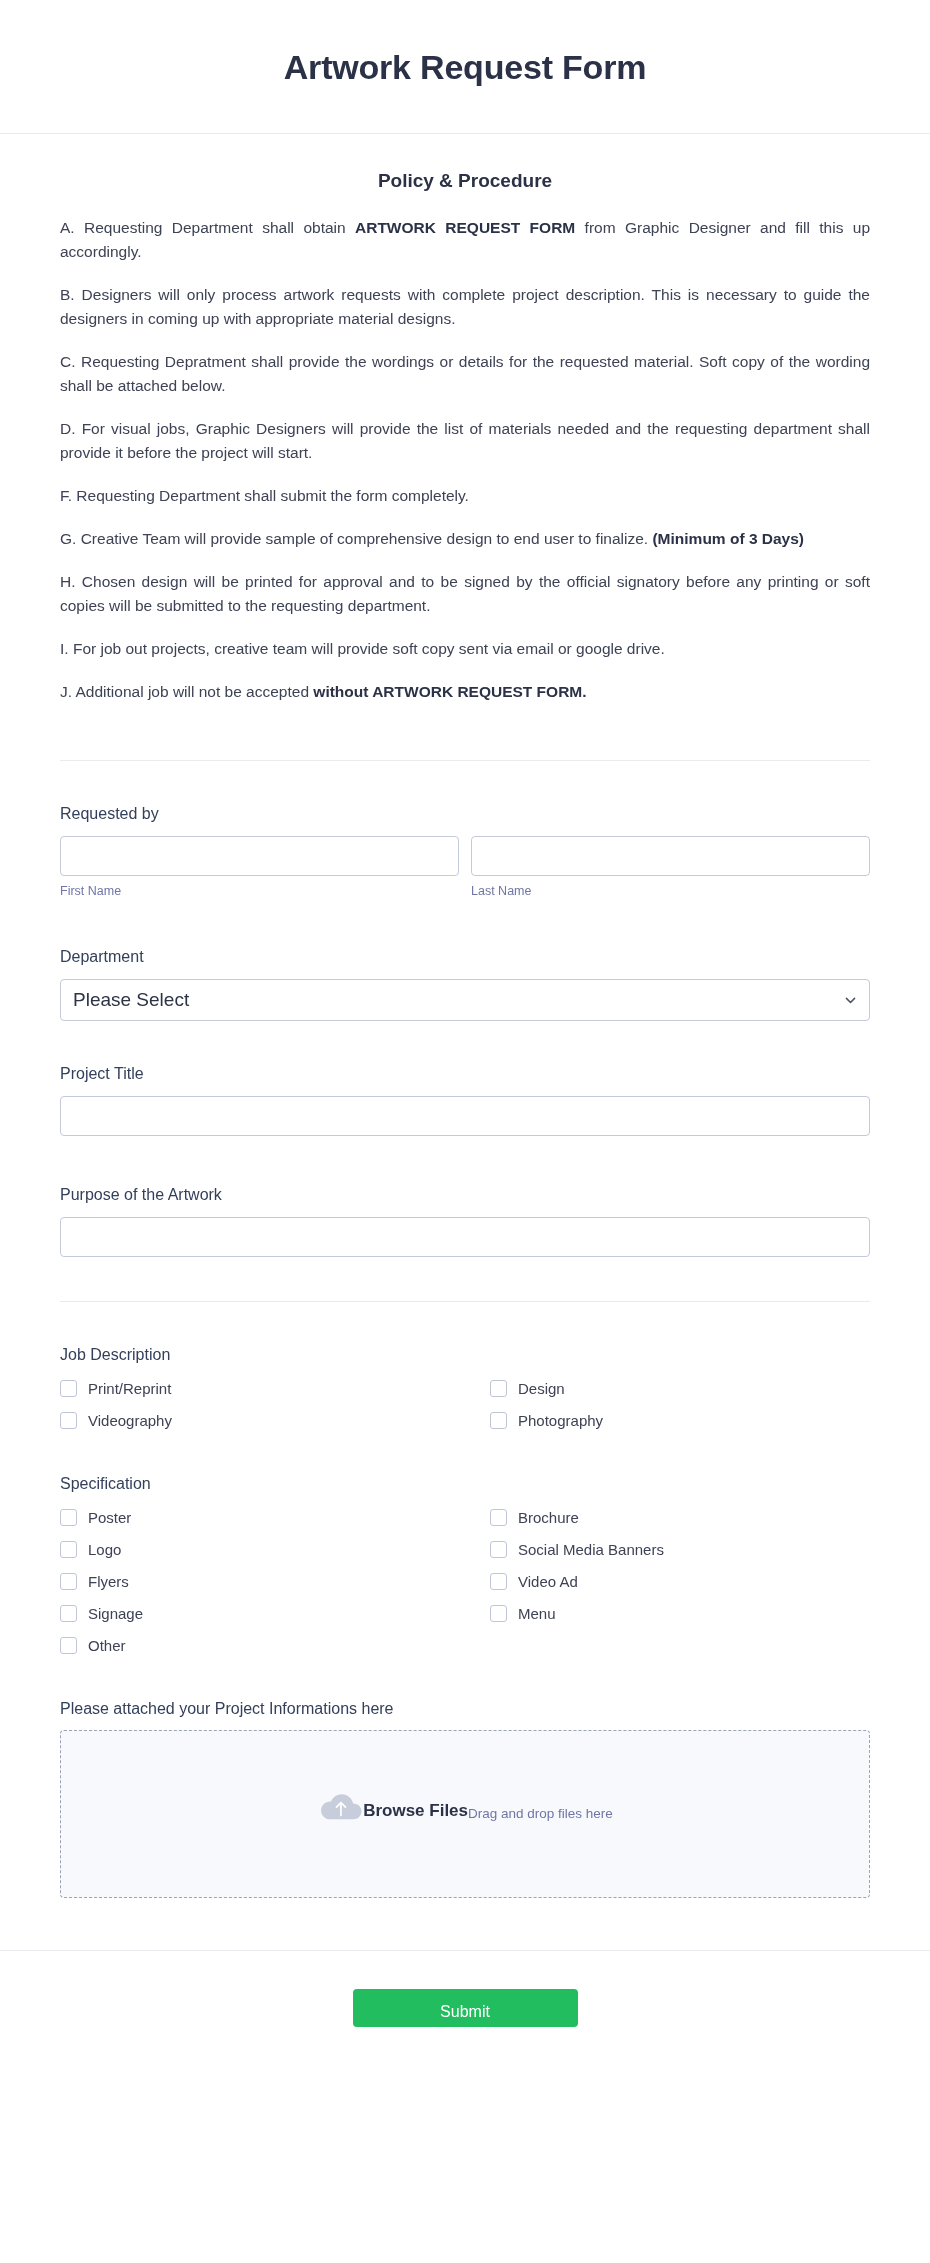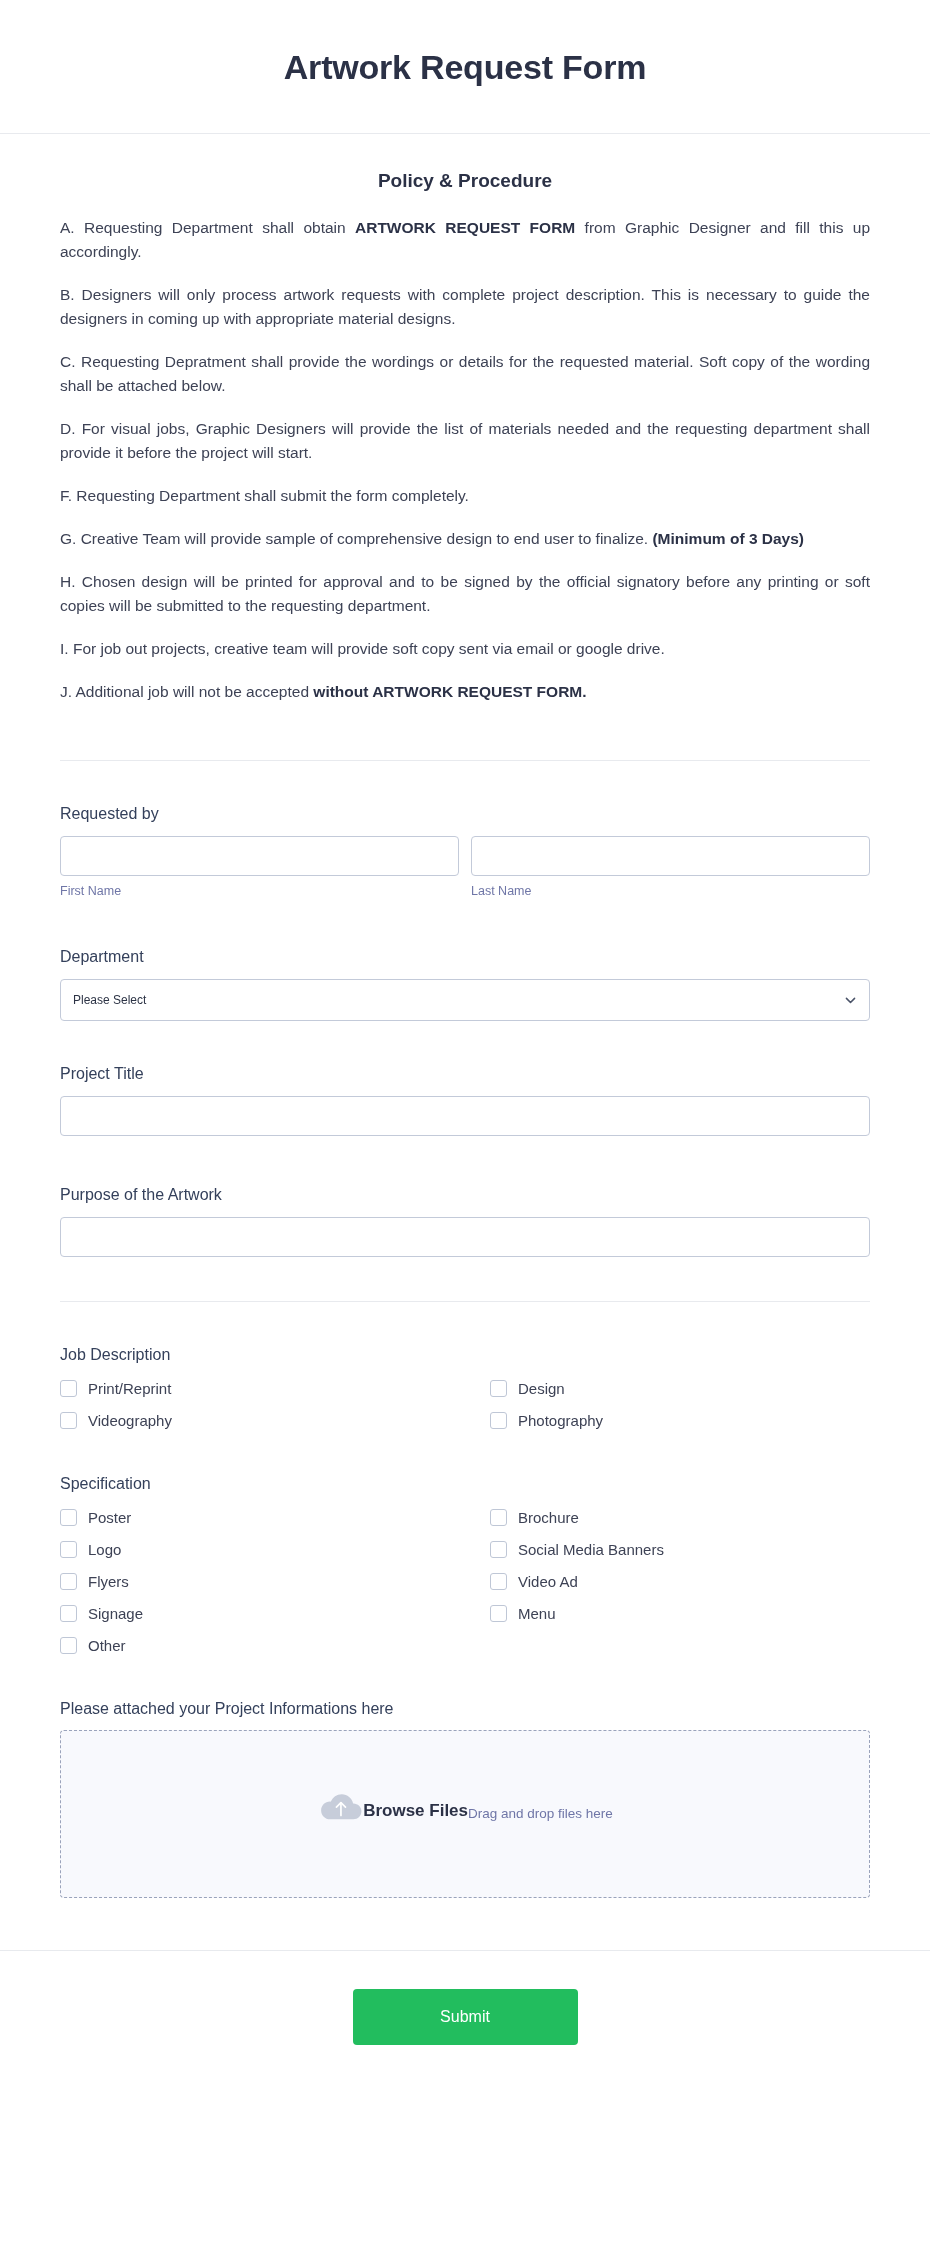--- a/index.html
+++ b/index.html
@@ -116,21 +116,21 @@
     position: relative;
     width: 100%;
   }
   .select-input {
     width: 100%;
     height: 42px;
     border: 1px solid #c3cad9;
     border-radius: 4px;
     background: #ffffff;
     font-family: "Liberation Sans", sans-serif;
-    font-size: 12px;
+    font-size: 19px;
     color: #2c3345;
     padding: 0 34px 0 12px;
     outline: none;
     appearance: none;
     -webkit-appearance: none;
     line-height: 40px;
     display: flex;
     align-items: center;
   }
   .select-chevron {
@@ -232,21 +232,21 @@
     display: inline-block;
     background: #22bd5e;
     color: #ffffff;
     border: none;
     border-radius: 4px;
     font-family: "Liberation Sans", sans-serif;
     font-size: 16px;
     font-weight: normal;
     padding: 0 18px;
     min-width: 225px;
-    height: 56px;
+    height: 38px;
     line-height: 46px;
     cursor: pointer;
   }
 </style>
 </head>
 <body>
 
 <div class="page">
 
   <div class="form-header">

